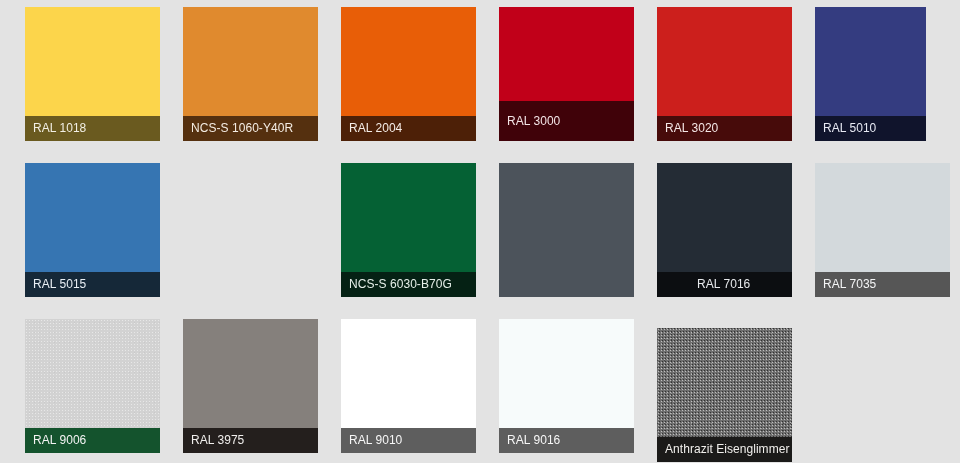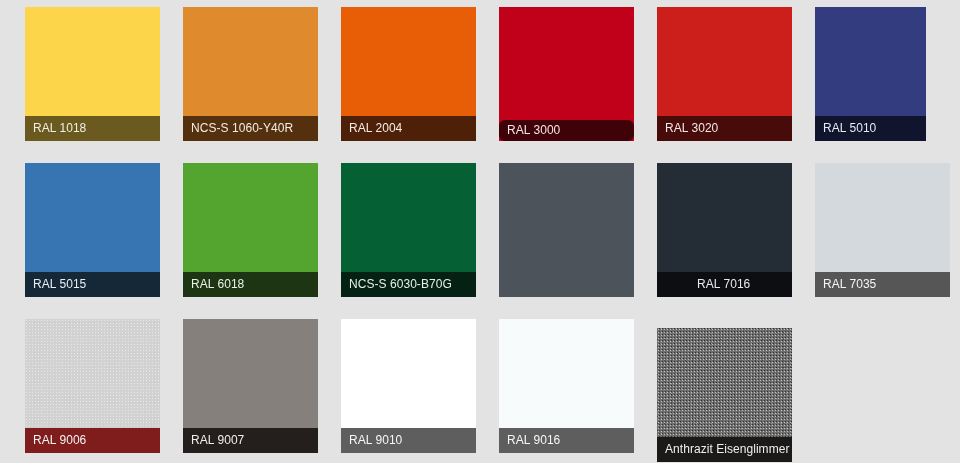--- a/index.html
+++ b/index.html
@@ -114,21 +114,21 @@
     <div class="swatch-tile" style="left: 341px; top: 7px; width: 135px; height: 134px;">
       <div class="swatch-color" style="background: rgb(232, 94, 7);"></div>
       <div class="swatch-texture"></div>
       <div class="swatch-label-bar" style="background: rgb(77, 32, 7); height: 25px;">
         <span class="swatch-label-text" style="color: rgb(245, 236, 230);">RAL 2004</span>
       </div>
     </div>
     <div class="swatch-tile" style="left: 499px; top: 7px; width: 135px; height: 134px;">
       <div class="swatch-color" style="background: rgb(193, 0, 25);"></div>
       <div class="swatch-texture"></div>
-      <div class="swatch-label-bar" style="background: rgb(64, 2, 9); height: 21px; border-radius: 6px;">
+      <div class="swatch-label-bar" style="background: rgb(64, 2, 9); height: 40px;">
         <span class="swatch-label-text" style="color: rgb(243, 228, 230);">RAL 3000</span>
       </div>
     </div>
     <div class="swatch-tile" style="left: 657px; top: 7px; width: 135px; height: 134px;">
       <div class="swatch-color" style="background: rgb(204, 31, 28);"></div>
       <div class="swatch-texture"></div>
       <div class="swatch-label-bar" style="background: rgb(71, 11, 10); height: 25px;">
         <span class="swatch-label-text" style="color: rgb(244, 230, 229);">RAL 3020</span>
       </div>
     </div>
@@ -139,27 +139,20 @@
         <span class="swatch-label-text" style="color: rgb(231, 233, 243);">RAL 5010</span>
       </div>
     </div>
     <div class="swatch-tile" style="left: 25px; top: 163px; width: 135px; height: 134px;">
       <div class="swatch-color" style="background: rgb(54, 117, 178);"></div>
       <div class="swatch-texture"></div>
       <div class="swatch-label-bar" style="background: rgb(21, 40, 56); height: 25px;">
         <span class="swatch-label-text" style="color: rgb(232, 238, 244);">RAL 5015</span>
       </div>
     </div>
-    <div class="swatch-tile" style="left: 183px; top: 163px; width: 135px; height: 134px;">
-      <div class="swatch-color" style="background: rgb(83, 165, 48);"></div>
-      <div class="swatch-texture"></div>
-      <div class="swatch-label-bar" style="background: rgb(29, 53, 18); height: 25px;">
-        <span class="swatch-label-text" style="color: rgb(234, 242, 230);">RAL 6018</span>
-      </div>
-    </div>
     <div class="swatch-tile" style="left: 341px; top: 163px; width: 135px; height: 134px;">
       <div class="swatch-color" style="background: rgb(5, 97, 52);"></div>
       <div class="swatch-texture"></div>
       <div class="swatch-label-bar" style="background: rgb(5, 33, 20); height: 25px;">
         <span class="swatch-label-text" style="color: rgb(230, 239, 233);">NCS-S 6030-B70G</span>
       </div>
     </div>
     <div class="swatch-tile" style="left: 499px; top: 163px; width: 135px; height: 134px;">
       <div class="swatch-color" style="background: rgb(76, 83, 91);"></div>
       <div class="swatch-texture"></div>
@@ -174,29 +167,29 @@
     <div class="swatch-tile" style="left: 815px; top: 163px; width: 135px; height: 134px;">
       <div class="swatch-color" style="background: rgb(211, 217, 220);"></div>
       <div class="swatch-texture"></div>
       <div class="swatch-label-bar" style="background: rgb(86, 86, 86); height: 25px;">
         <span class="swatch-label-text" style="color: rgb(244, 245, 246);">RAL 7035</span>
       </div>
     </div>
     <div class="swatch-tile tex-fine" style="left: 25px; top: 319px; width: 135px; height: 134px;">
       <div class="swatch-color" style="background: rgb(210, 210, 210);"></div>
       <div class="swatch-texture"></div>
-      <div class="swatch-label-bar" style="background: #7f1d1d; height: 25px;">
+      <div class="swatch-label-bar" style="background: #14532d; height: 25px;">
         <span class="swatch-label-text" style="color: rgb(243, 243, 243);">RAL 9006</span>
       </div>
     </div>
     <div class="swatch-tile" style="left: 183px; top: 319px; width: 135px; height: 134px;">
       <div class="swatch-color" style="background: rgb(133, 128, 124);"></div>
       <div class="swatch-texture"></div>
       <div class="swatch-label-bar" style="background: rgb(36, 31, 29); height: 25px;">
-        <span class="swatch-label-text" style="color: rgb(240, 238, 236);">RAL 9007</span>
+        <span class="swatch-label-text" style="color: rgb(240, 238, 236);">RAL 3975</span>
       </div>
     </div>
     <div class="swatch-tile" style="left: 341px; top: 319px; width: 135px; height: 134px;">
       <div class="swatch-color" style="background: rgb(255, 255, 255);"></div>
       <div class="swatch-texture"></div>
       <div class="swatch-label-bar" style="background: rgb(94, 94, 94); height: 25px;">
         <span class="swatch-label-text" style="color: rgb(247, 247, 247);">RAL 9010</span>
       </div>
     </div>
     <div class="swatch-tile" style="left: 499px; top: 319px; width: 135px; height: 134px;">

